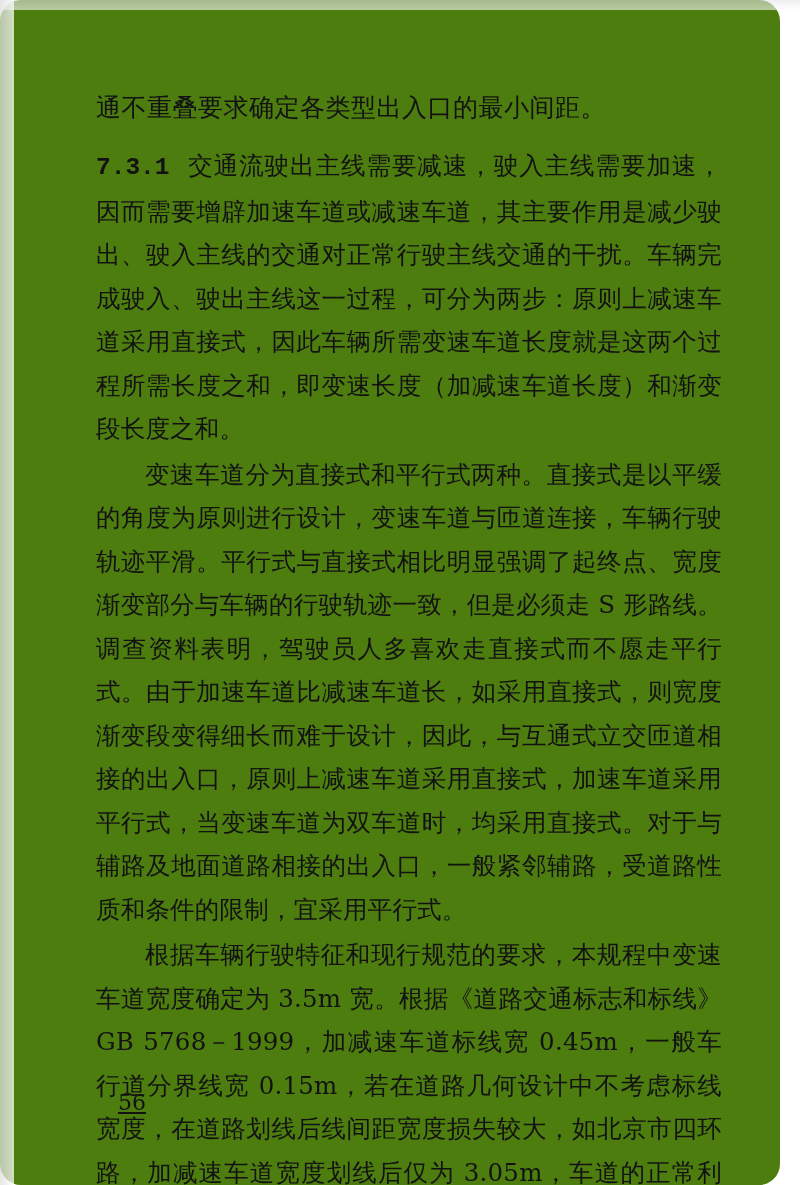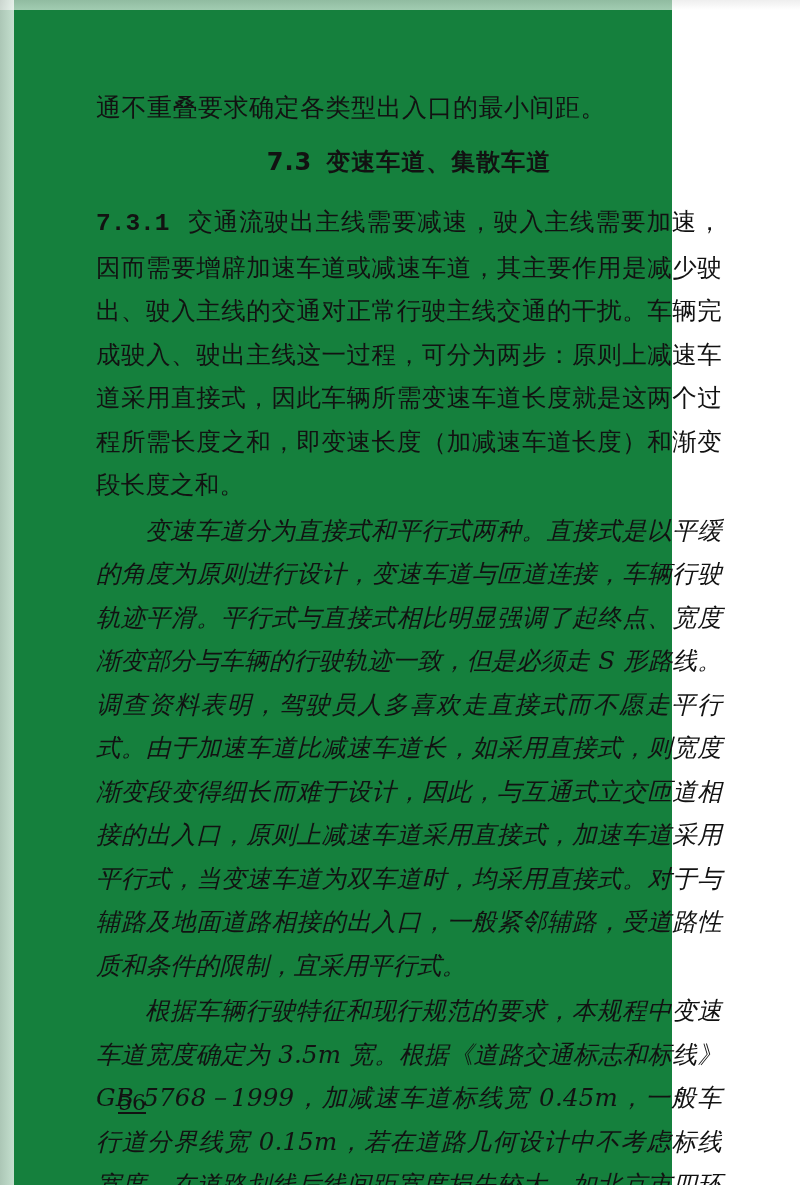--- a/index.html
+++ b/index.html
@@ -12,23 +12,24 @@
     background: #ffffff;
     font-family: "DejaVu Serif", "Liberation Serif", serif;
     color: #121212;
     position: relative;
     overflow: hidden;
   }
   .page {
     position: absolute;
     left: 0;
     top: 0;
-    width: 672px;
+    width: 780px;
     height: 1185px;
-    background: #15803d;
+    background: #4d7c0f;
+    border-radius: 21px;
   }
   
   .edge-left {
     position: absolute;
     left: 0; top: 0;
     width: 14px; height: 1185px;
     background: linear-gradient(to right, #dedede, #ffffff);
     opacity: .75;
   }
   .edge-top {
@@ -65,21 +66,20 @@
   p.para {
     font-size: 24.5px;
     line-height: 43.5px;
     margin: 0 0 2px 0;
     text-align: justify;
     text-justify: inter-ideograph;
     letter-spacing: 0.2px;
   }
   p.para.indent {
     text-indent: 49px;
-    font-style: italic;
   }
   .clause-num {
     font-weight: bold;
     font-family: Liberation Mono, monospace;
     letter-spacing: 0;
     margin-right: 18px;
   }
   .page-number {
     position: absolute;
     left: 118px;
@@ -93,23 +93,20 @@
 <body>
 
 <div class="page">
   <div class="edge-top"></div>
   <div class="edge-left"></div>
 
   <div class="content">
 
     <p class="line-first">通不重叠要求确定各类型出入口的最小间距。</p>
 
-    <h2 class="section-heading">
-      <span class="sec-num">7.3</span><span>变速车道、集散车道</span>
-    </h2>
 
     <p class="para">
       <span class="clause-num">7.3.1</span><span>交通流驶出主线需要减速，驶入主线需要加速，因而需要增辟加速车道或减速车道，其主要作用是减少驶出、驶入主线的交通对正常行驶主线交通的干扰。车辆完成驶入、驶出主线这一过程，可分为两步：原则上减速车道采用直接式，因此车辆所需变速车道长度就是这两个过程所需长度之和，即变速长度（加减速车道长度）和渐变段长度之和。</span>
     </p>
 
     <p class="para indent">变速车道分为直接式和平行式两种。直接式是以平缓的角度为原则进行设计，变速车道与匝道连接，车辆行驶轨迹平滑。平行式与直接式相比明显强调了起终点、宽度渐变部分与车辆的行驶轨迹一致，但是必须走 S 形路线。调查资料表明，驾驶员人多喜欢走直接式而不愿走平行式。由于加速车道比减速车道长，如采用直接式，则宽度渐变段变得细长而难于设计，因此，与互通式立交匝道相接的出入口，原则上减速车道采用直接式，加速车道采用平行式，当变速车道为双车道时，均采用直接式。对于与辅路及地面道路相接的出入口，一般紧邻辅路，受道路性质和条件的限制，宜采用平行式。</p>
 
     <p class="para indent">根据车辆行驶特征和现行规范的要求，本规程中变速车道宽度确定为 3.5m 宽。根据《道路交通标志和标线》GB 5768－1999，加减速车道标线宽 0.45m，一般车行道分界线宽 0.15m，若在道路几何设计中不考虑标线宽度，在道路划线后线间距宽度损失较大，如北京市四环路，加减速车道宽度划线后仅为 3.05m，车道的正常利用率大大下降。现场观测到，由于该车道较窄，出主路的车辆大多到分流端处才出去，进主路的车辆一经过合流端就汇入到主线车流中，加减速过程都在直行车道上完成，变速车道失去实际意义，因此在本规程中，结合现有情况及交通运行过程中的实际需求，在断面布置中考虑这一因素，在变速车道与行车道之间增设一条 0.5m 宽路缘带，作为施划加减速</p>
 
   </div>

